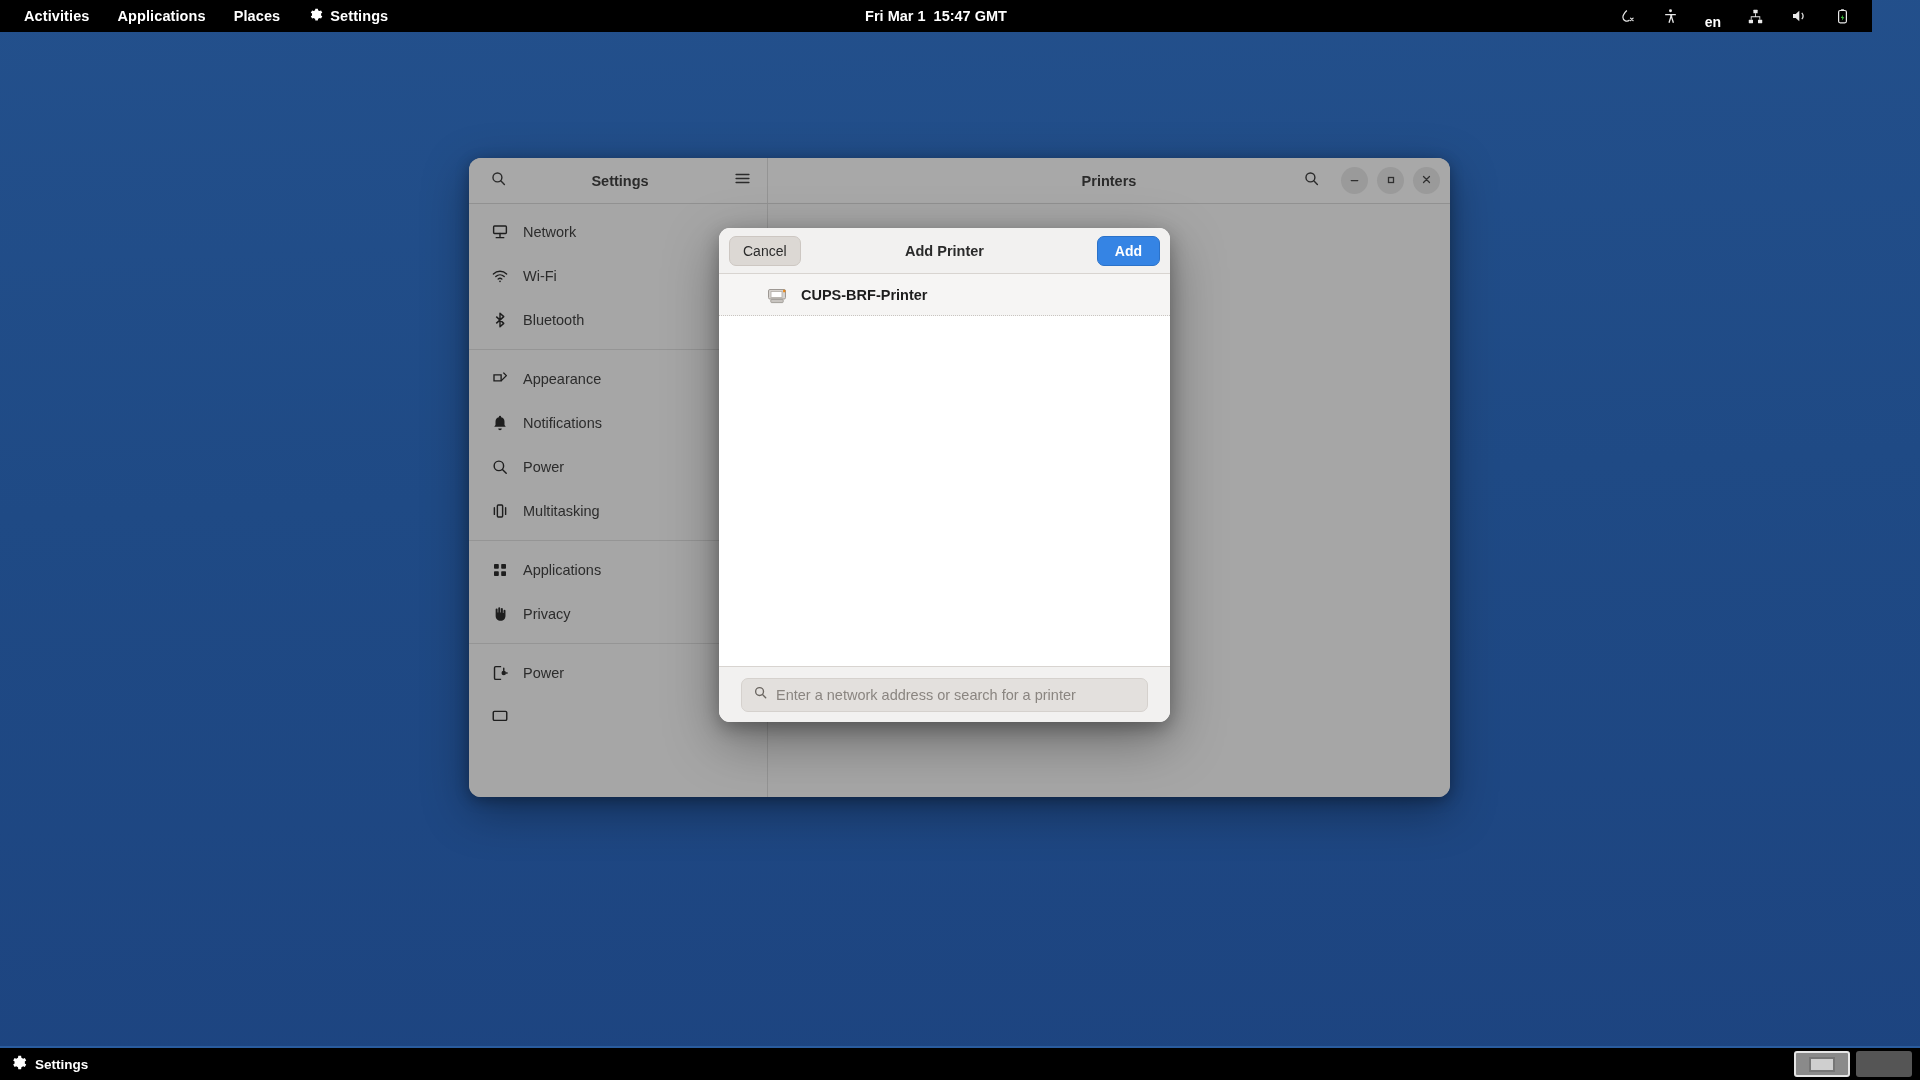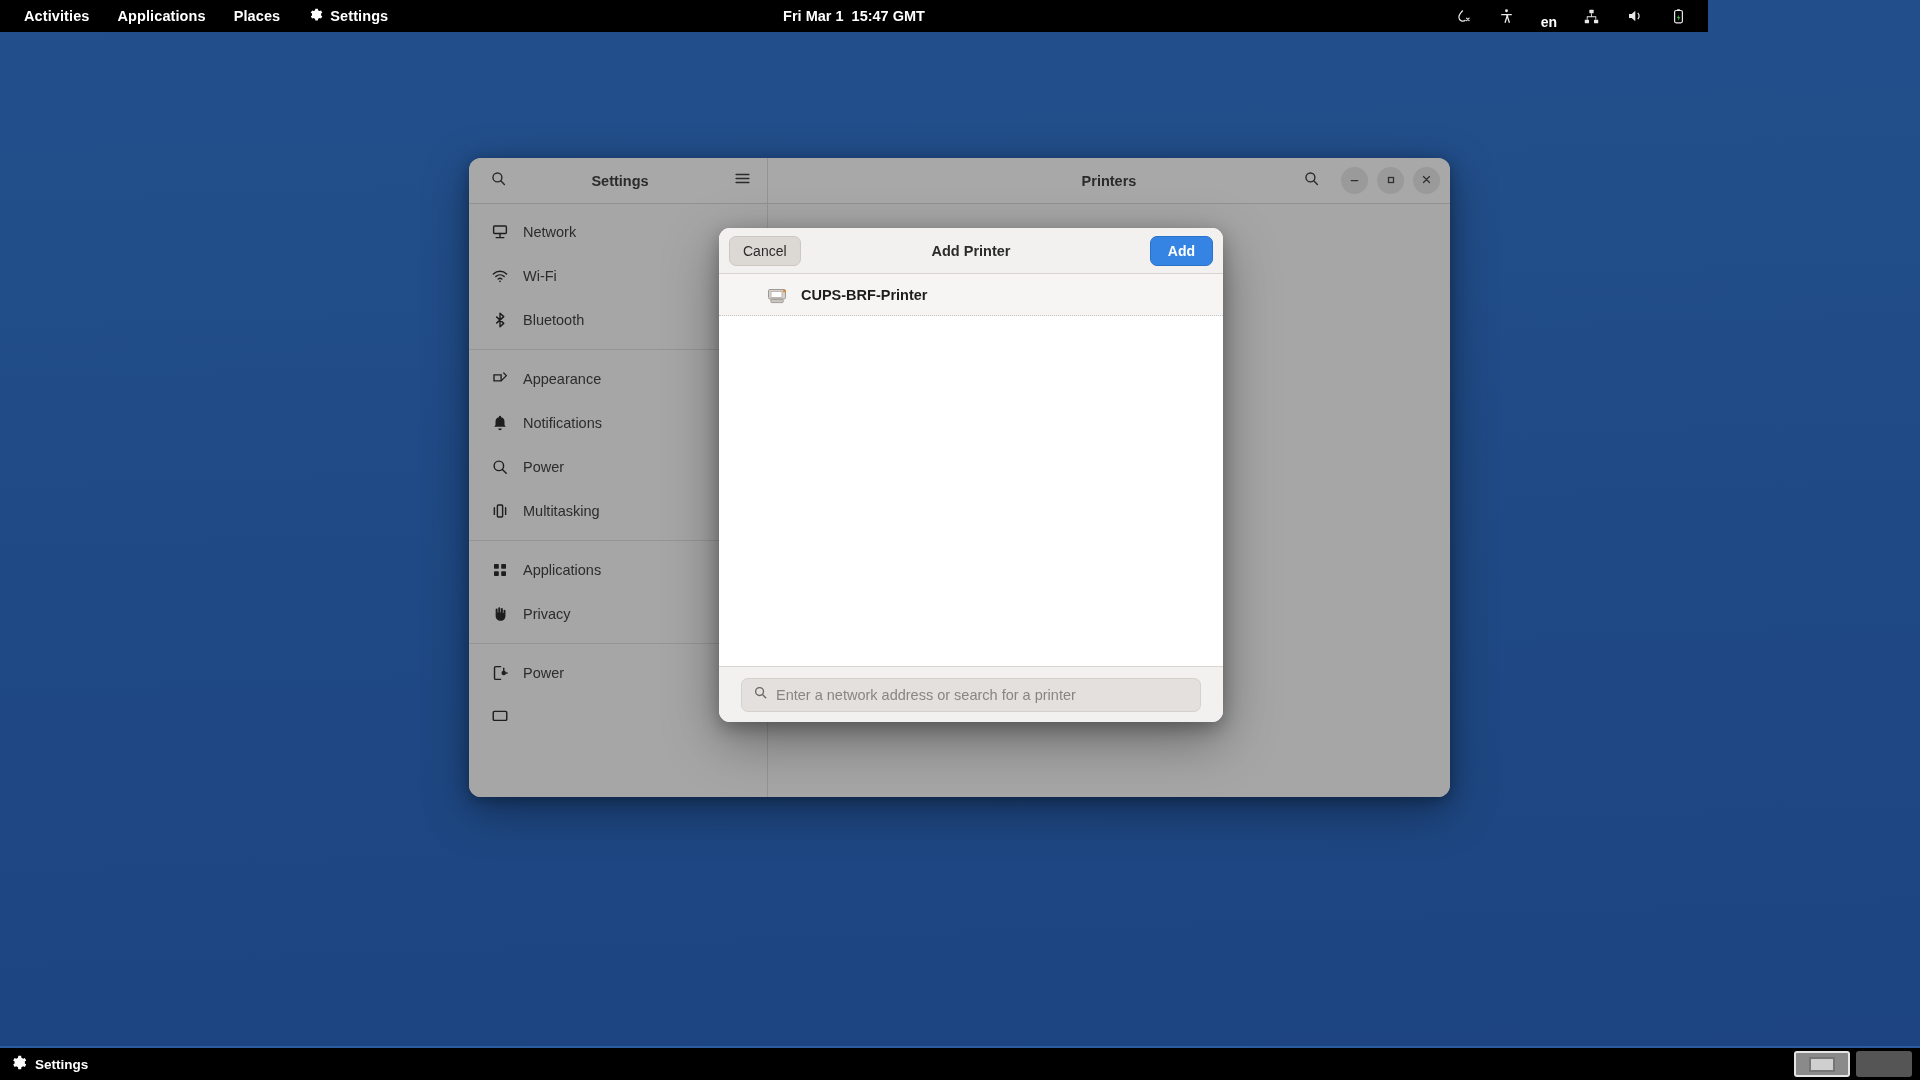--- a/index.html
+++ b/index.html
@@ -14,21 +14,21 @@
 
   
   #desktop {
     position: absolute; inset: 0;
     background: linear-gradient(178deg, #23508c 0%, #1f4a85 45%, #1d4480 100%);
   }
 
   
   #top-panel {
     position: absolute; top: 0; left: 0;
-    width: 1708px; height: 32px;
+    width: 1872px; height: 32px;
     background: #000;
     color: #ffffff;
     display: flex; align-items: center;
     font-size: 14.5px;
     z-index: 90;
   }
   .panel-left { display: flex; align-items: center; height: 100%; padding-left: 10px; }
   .panel-btn {
     height: 100%;
     display: flex; align-items: center; gap: 7px;
@@ -140,21 +140,21 @@
   }
   .content-area {
     flex: 1;
     background: #a6a6a6;
   }
 
   
   #add-printer-dialog {
     position: absolute;
     left: 719px; top: 228px;
-    width: 504px; height: 494px;
+    width: 451px; height: 494px;
     background: #ffffff;
     border-radius: 11px;
     box-shadow: 0 6px 18px rgba(0,0,0,.28), 0 18px 54px rgba(0,0,0,.36);
     overflow: hidden;
     z-index: 40;
     display: flex; flex-direction: column;
   }
   .dlg-header {
     height: 46px; min-height: 46px;
     background: #f2f1f0;

